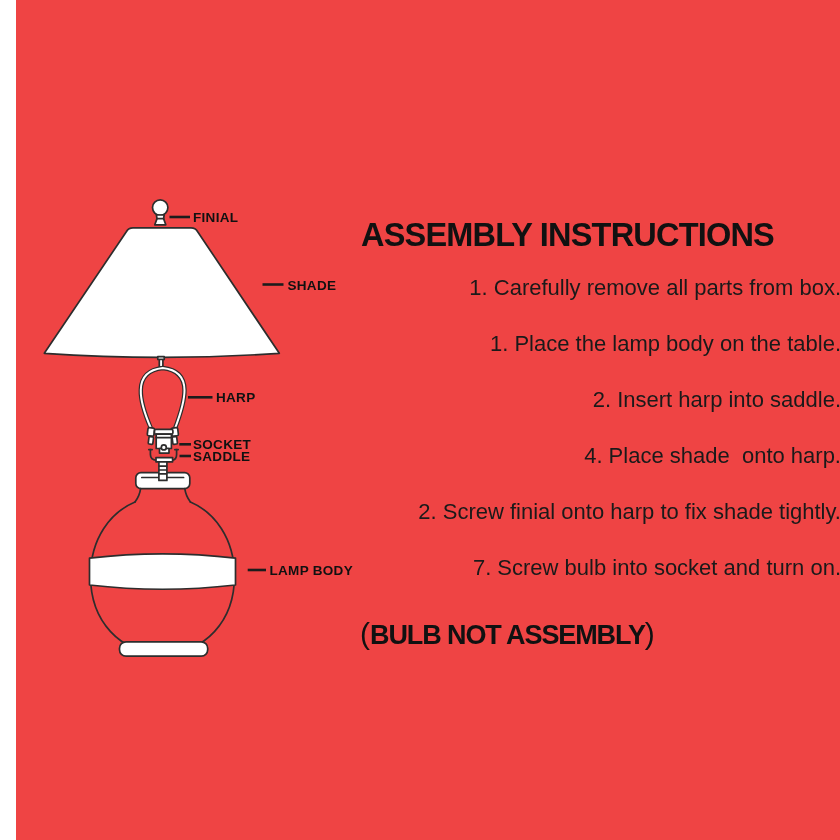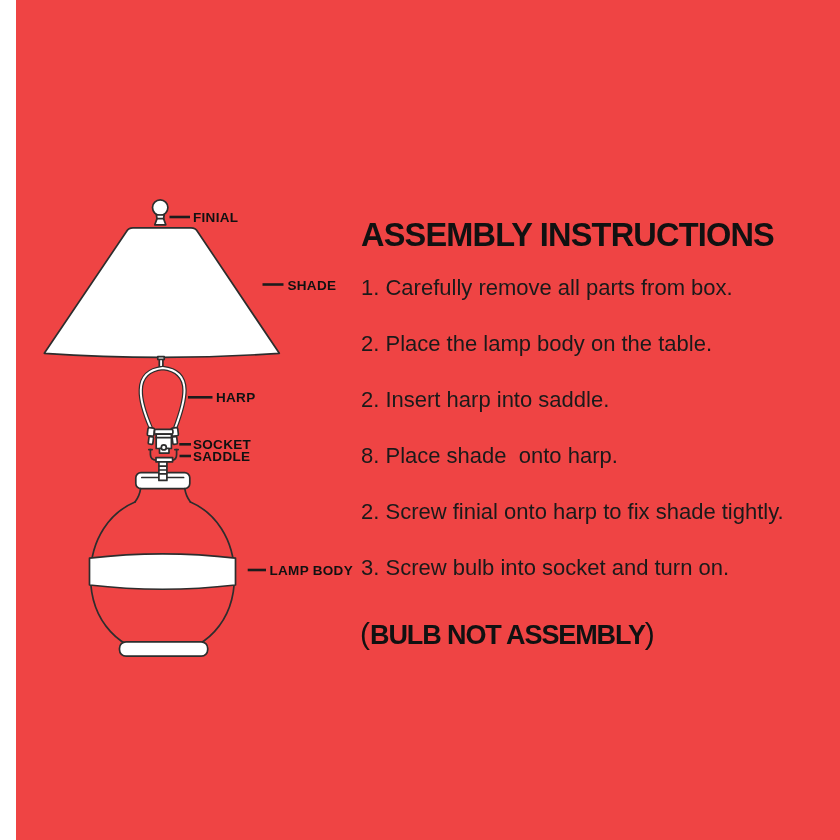--- a/index.html
+++ b/index.html
@@ -18,21 +18,21 @@
     font-weight:bold;font-size:13.5px;fill:#111111;letter-spacing:.3px;
   }
   .rightcol{position:absolute;left:0;top:4px;width:764px;height:840px;text-decoration:underline;}
   .title{
     position:absolute;left:345px;top:213px;width:490px;
     font-size:32.5px;font-weight:bold;letter-spacing:-0.8px;color:#111111;
     line-height:36px;white-space:nowrap;
   }
   .step{
     position:absolute;left:345px;width:480px;
-    font-size:22px;line-height:26px;color:#1a1a1a;white-space:pre;
+    font-size:22px;line-height:26px;color:#1a1a1a;white-space:pre;text-align:right;
   }
   .step:nth-of-type(1){top:271px;}
   .note{
     position:absolute;left:344px;top:613px;
     font-size:27px;line-height:34px;color:#111111;white-space:nowrap;
   }
   .note .paren{font-weight:400;font-size:30px;letter-spacing:0;}
   .note .bold{font-weight:bold;letter-spacing:-1.1px;}
 </style>
 </head>
@@ -109,24 +109,24 @@
     <text class="part-label" x="200" y="402">HARP</text>
     <text class="part-label" x="177" y="449.3">SOCKET</text>
     <text class="part-label" x="177" y="460.8">SADDLE</text>
     <text class="part-label" x="253.5" y="575">LAMP BODY</text>
   </svg>
 
   <div class="rightcol">
     <div class="title">ASSEMBLY INSTRUCTIONS</div>
 
     <div class="step" style="top:271px">1. Carefully remove all parts from box.</div>
-    <div class="step" style="top:327px">2. Place the lamp body on the table.</div>
+    <div class="step" style="top:327px">1. Place the lamp body on the table.</div>
     <div class="step" style="top:383px">2. Insert harp into saddle.</div>
-    <div class="step" style="top:439px">8. Place shade  onto harp.</div>
+    <div class="step" style="top:439px">4. Place shade  onto harp.</div>
     <div class="step" style="top:495px">2. Screw finial onto harp to fix shade tightly.</div>
-    <div class="step" style="top:551px">3. Screw bulb into socket and turn on.</div>
+    <div class="step" style="top:551px">7. Screw bulb into socket and turn on.</div>
 
     <div class="note">
       <span class="paren">(</span><span class="bold">BULB NOT ASSEMBLY</span><span class="paren">)</span>
     </div>
   </div>
 
 </div>
 
 </body></html>

